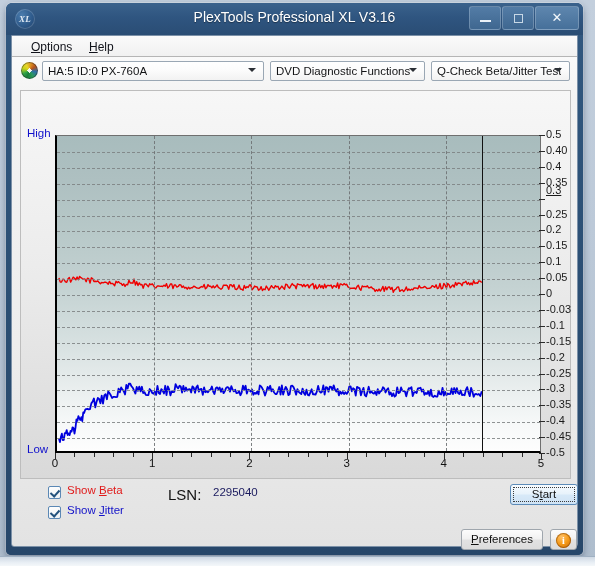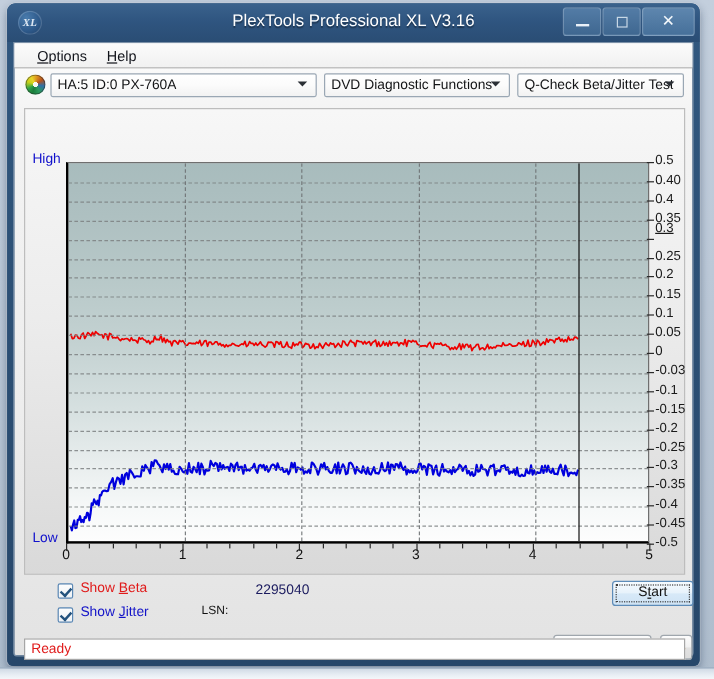--- a/index.html
+++ b/index.html
@@ -327,23 +327,22 @@
     white-space: nowrap;
     cursor: default;
   }
   .chk-label u { text-decoration: underline; }
   .lbl-beta { color: #e01b1b; }
   .lbl-jitter { color: #1313c8; }
 
   .lsn-label {
     position: absolute;
     left: 148px; top: 2px;
-    font-size: 10px;
+    font-size: 15px;
     color: #111;
-    margin-top: 18px;
   }
   .lsn-value {
     position: absolute;
     left: 193px; top: 2px;
     font-size: 11.5px;
     color: #1a1a5e;
   }
 
   .btn {
     position: absolute;
@@ -614,21 +613,18 @@
 
         <div class="btn btn-pref">
           <span><u>P</u>references</span>
         </div>
 
         <div class="btn btn-info">
           <span class="info-icon">i</span>
         </div>
       </div>
 
-      <div class="statusbar">
-        <span class="status-text">Ready</span>
-      </div>
 
     </div>
   </div>
 
   <div class="taskbar"></div>
 </div>
 
 </body></html>

